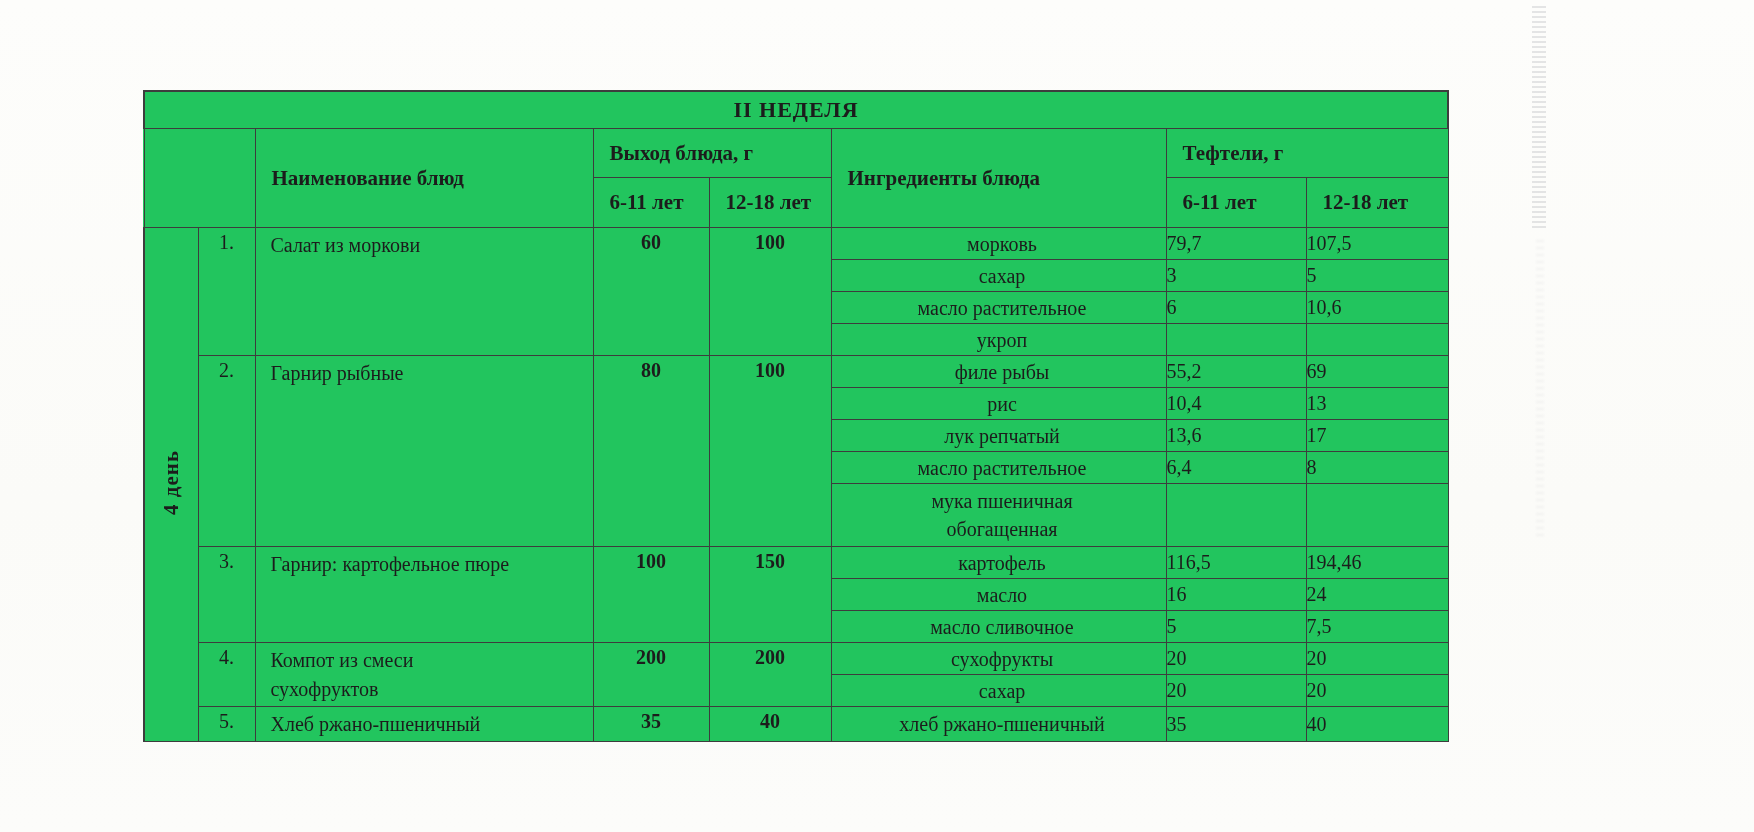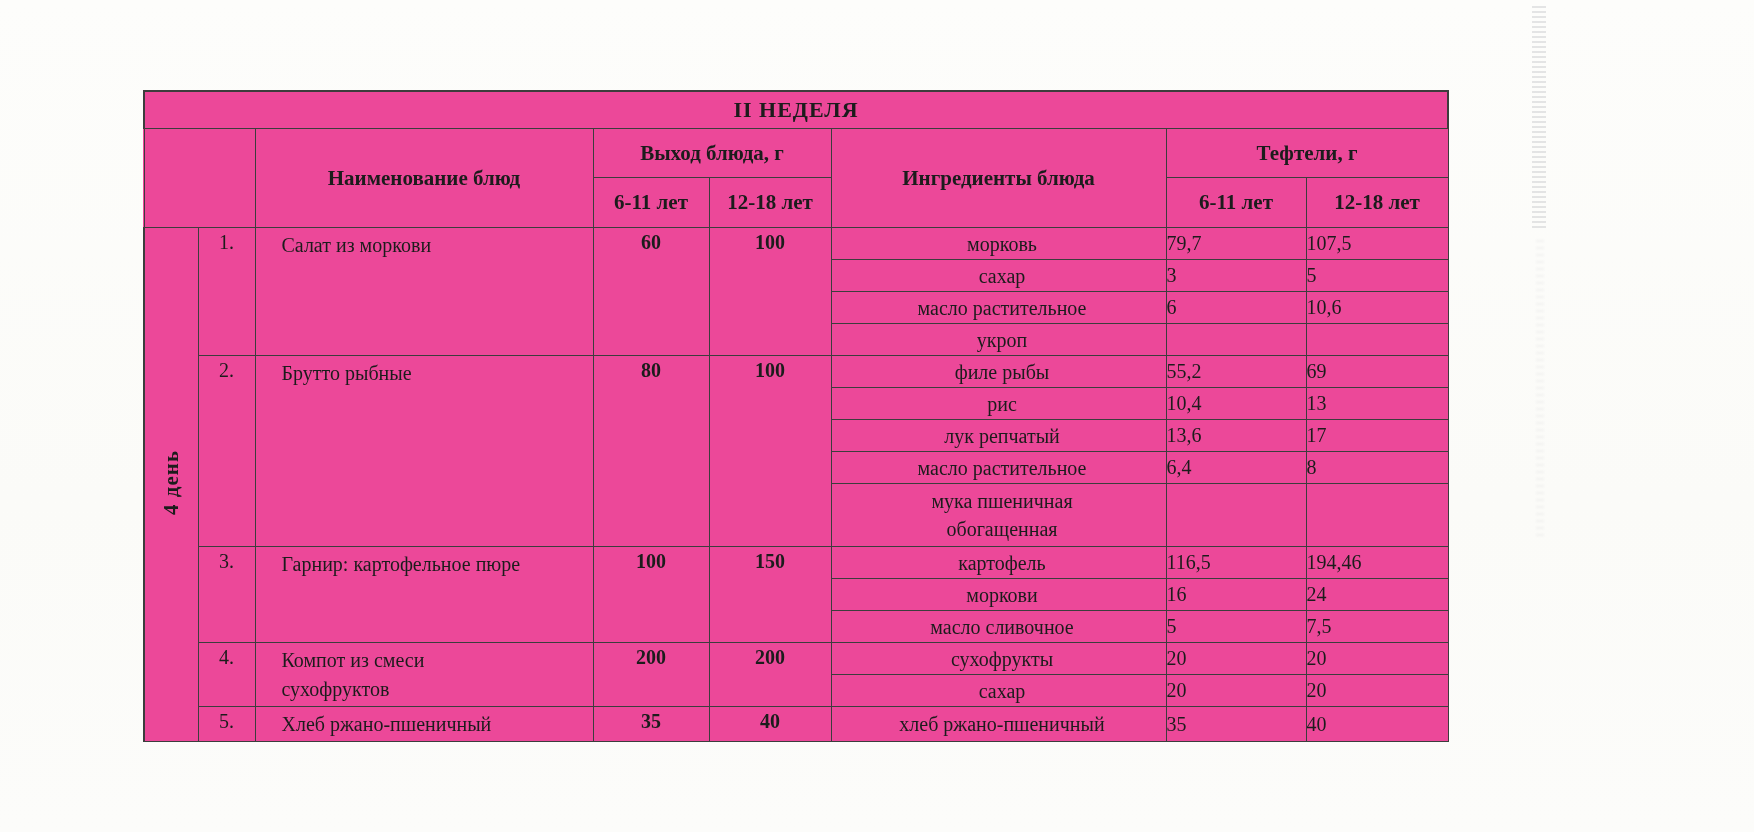--- a/index.html
+++ b/index.html
@@ -5,35 +5,35 @@
   html,body{margin:0;padding:0;}
   body{
     width:1754px;height:832px;position:relative;overflow:hidden;
     background:linear-gradient(180deg,#fdfdfb 0%,#fbfbf8 60%,#fcfcfa 100%);
     font-family:"Liberation Serif","DejaVu Serif",serif;
     color:#1b1b1b;
   }
   .menu-table{
     position:absolute;left:143px;top:90px;
     border-collapse:collapse;table-layout:fixed;
-    background:#ec4899;
+    background:#22c55e;
   }
   .menu-table td{
     border:1.6px solid #3d3d3d;
     font-size:20px;color:#1c1c1c;
     padding:0;overflow:hidden;
   }
   td.title-cell{height:36px;text-align:center;font-weight:bold;font-size:22px;letter-spacing:1px;border-width:2px 2px 1.6px 2px;}
-  td.hdr{font-weight:bold;font-size:21px;text-align:center;vertical-align:middle;padding:2px 8px;}
+  td.hdr{font-weight:bold;font-size:21px;vertical-align:middle;padding:2px 16px;}
   tr.hdr-top td{height:44px;}
   tr.hdr-sub td{height:45px;margin-left:24px;}
   td.day-cell{vertical-align:middle;text-align:center;border-left-width:2px;}
   .day-text{display:inline-block;writing-mode:vertical-rl;transform:rotate(180deg);font-weight:bold;font-size:21px;letter-spacing:1px;}
   td.num{ text-align:center;vertical-align:top;padding-top:3px;}
-  td.dish{text-align:left;vertical-align:top;padding:3px 6px 0 26px;white-space:pre-line;line-height:1.45;}
+  td.dish{text-align:left;vertical-align:top;padding:3px 6px 0 15px;white-space:pre-line;line-height:1.45;}
   td.out{text-align:center;vertical-align:top;padding-top:3px;font-weight:bold;}
   td.ing{text-align:center;padding:0 4px 0 11px;vertical-align:middle;white-space:pre-line;line-height:1.4;}
   td.val{text-align:left;vertical-align:middle;}
   tr.body-row td{height:31px;}
   tr.body-row.tall td{height:62px;}
   .scan-artifact{
     position:absolute;left:1532px;top:6px;width:14px;height:222px;
     background:repeating-linear-gradient(180deg,rgba(110,112,125,.38) 0 2px,rgba(0,0,0,0) 2px 5px);
     filter:blur(.6px);opacity:.45;
   }
@@ -100,21 +100,21 @@
     <td class="val">10,6</td>
   </tr>
   <tr class="body-row">
     <td class="ing">укроп</td>
     <td class="val"></td>
     <td class="val"></td>
   </tr>
 
   <tr class="body-row">
     <td class="num" rowspan="5">2.</td>
-    <td class="dish" rowspan="5">Брутто рыбные</td>
+    <td class="dish" rowspan="5">Гарнир рыбные</td>
     <td class="out" rowspan="5">80</td>
     <td class="out" rowspan="5">100</td>
     <td class="ing">филе рыбы</td>
     <td class="val">55,2</td>
     <td class="val">69</td>
   </tr>
   <tr class="body-row">
     <td class="ing">рис</td>
     <td class="val">10,4</td>
     <td class="val">13</td>
@@ -139,21 +139,21 @@
   <tr class="body-row">
     <td class="num" rowspan="3">3.</td>
     <td class="dish" rowspan="3">Гарнир: картофельное пюре</td>
     <td class="out" rowspan="3">100</td>
     <td class="out" rowspan="3">150</td>
     <td class="ing">картофель</td>
     <td class="val">116,5</td>
     <td class="val">194,46</td>
   </tr>
   <tr class="body-row">
-    <td class="ing">моркови</td>
+    <td class="ing">масло</td>
     <td class="val">16</td>
     <td class="val">24</td>
   </tr>
   <tr class="body-row">
     <td class="ing">масло сливочное</td>
     <td class="val">5</td>
     <td class="val">7,5</td>
   </tr>
 
   <tr class="body-row">

